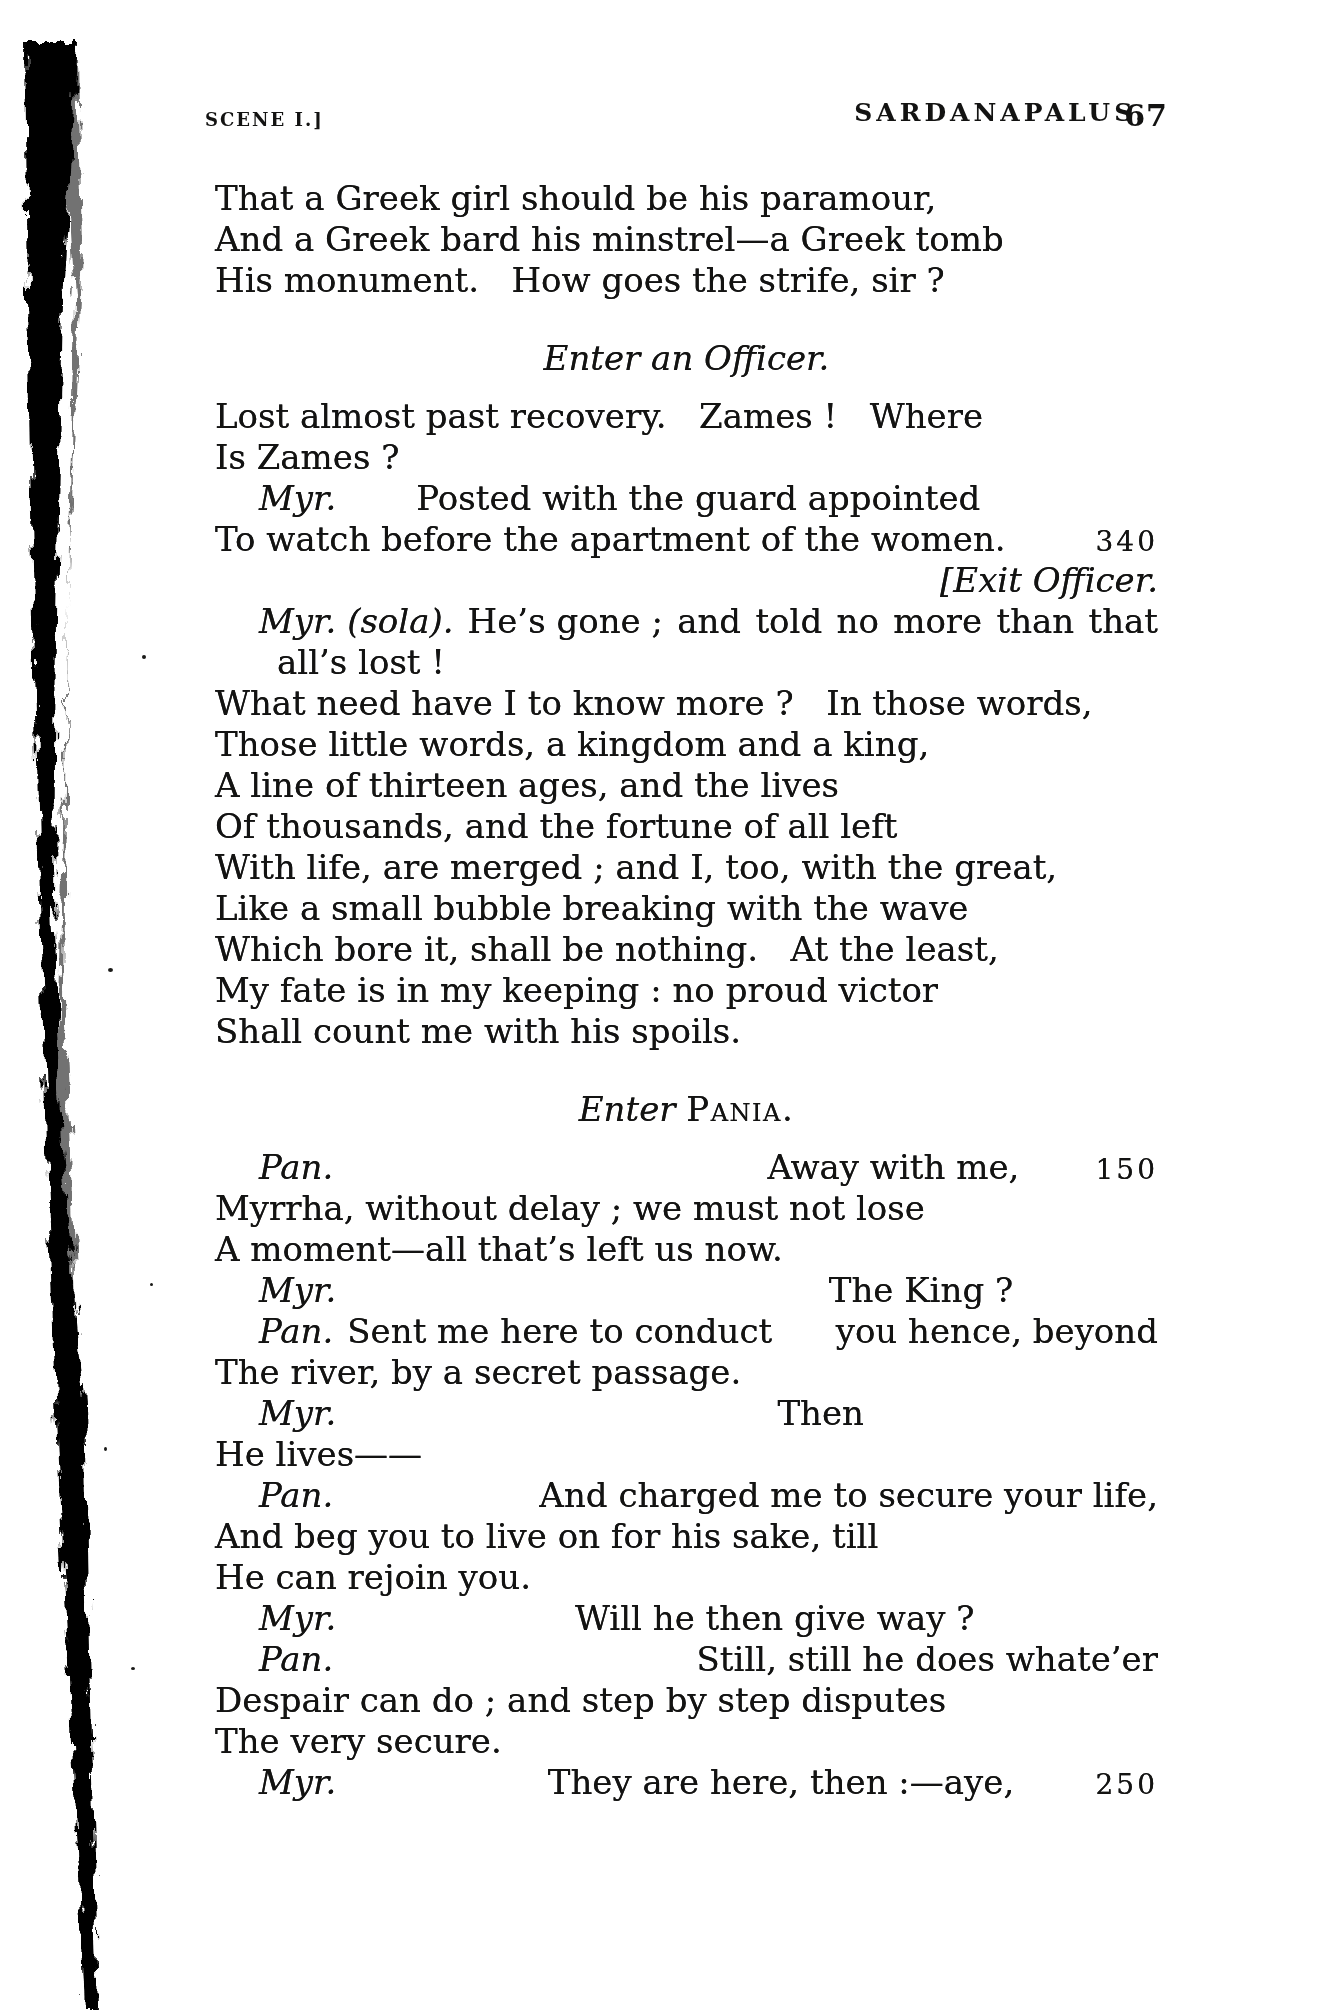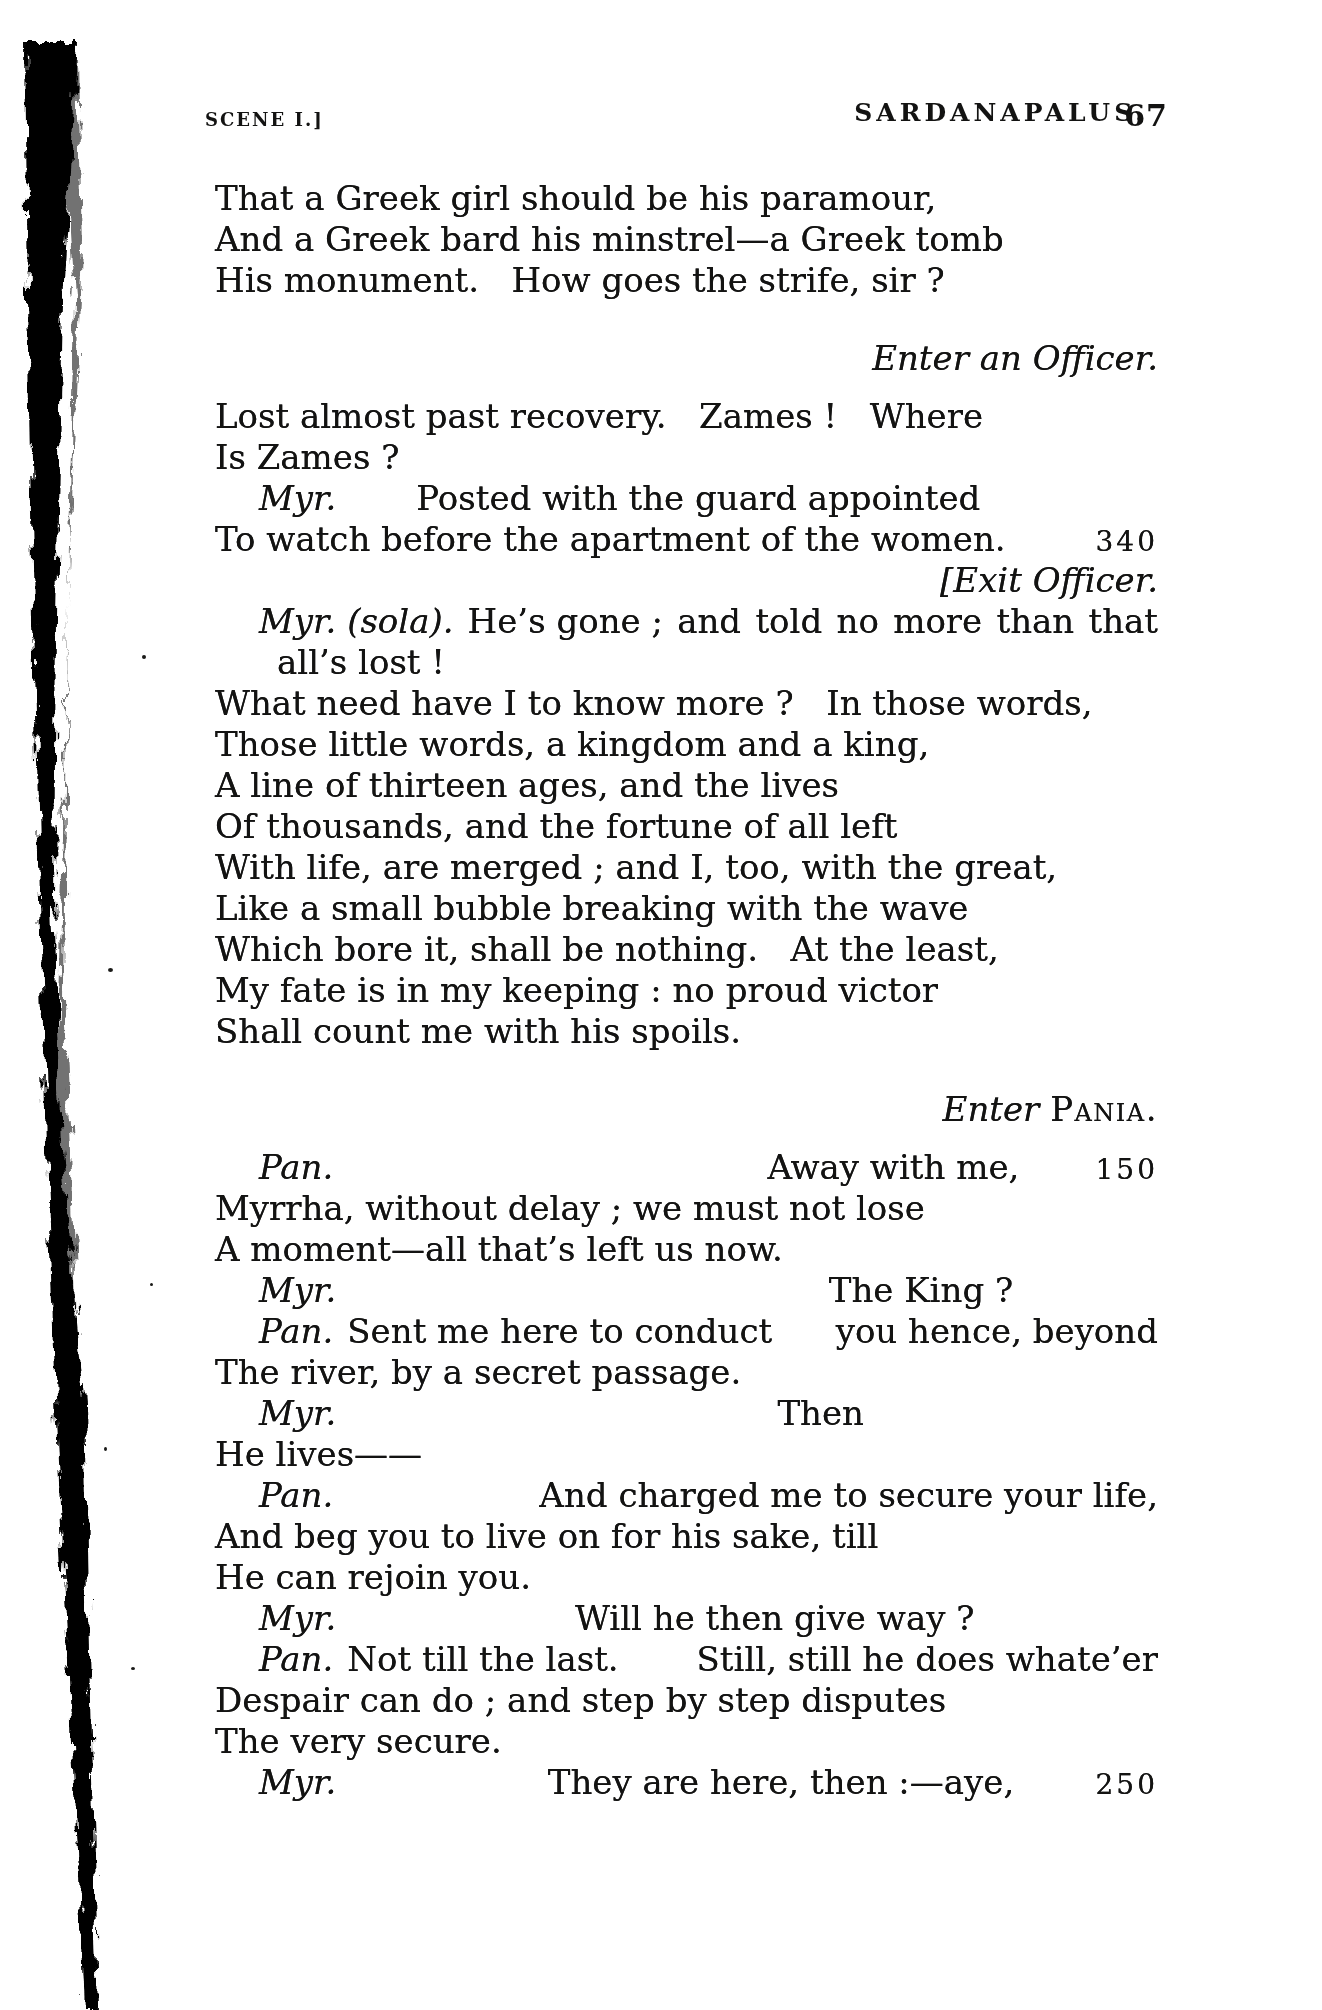--- a/index.html
+++ b/index.html
@@ -21,21 +21,21 @@
     position:absolute;left:0;right:0;text-align:right;
     font-weight:bold;font-size:25px;letter-spacing:4px;white-space:pre;
   }
   .page-number{margin-left:auto;font-weight:bold;font-size:30px;letter-spacing:1px;transform:translateX(20px);white-space:pre;}
   
   .text-block{position:absolute;left:205px;top:178px;width:943px;margin-left:10px;}
   .line{
     display:flex;align-items:baseline;height:41px;
     font-size:34px;line-height:41px;
   }
-  .line.c{justify-content:flex-end;margin-top:37px;margin-bottom:17px;}
+  .line.c{justify-content:center;margin-top:37px;margin-bottom:17px;}
   .line.r{justify-content:flex-end;}
   .ind1{padding-left:44px;}
   .ind2{padding-left:62px;}
   .pt{white-space:pre;text-shadow:0 0 0.6px rgba(10,10,10,.85);}
   .it{font-style:italic;}
   .sc{font-variant:small-caps;letter-spacing:1.5px;}
   .num{font-size:28px;letter-spacing:3px;}
   .spacer{flex:0 1 0;min-width:0;align-self:stretch;}
 </style>
 </head>
@@ -198,21 +198,20 @@
     </div>
     <div class="line v ind1">
       <span class="pt it">Myr.</span>
       <span class="spacer" style="flex-grow: 1.3;"></span>
       <span class="pt">Will he then give way ?</span>
       <span class="spacer" style="flex-grow: 1;"></span>
     </div>
     <div class="line v ind1">
       <span class="pt it">Pan.</span>
       <span class="spacer" style="width: 14px; flex-shrink: 0; flex-basis: auto;"></span>
-      <span class="pt">Not till the last.</span>
       <span class="spacer" style="flex-grow: 1;"></span>
       <span class="pt">Still, still he does whate’er</span>
     </div>
     <div class="line v">
       <span class="pt">Despair can do ; and step by step disputes</span>
     </div>
     <div class="line v">
       <span class="pt">The very secure.</span>
     </div>
     <div class="line v ind1">

